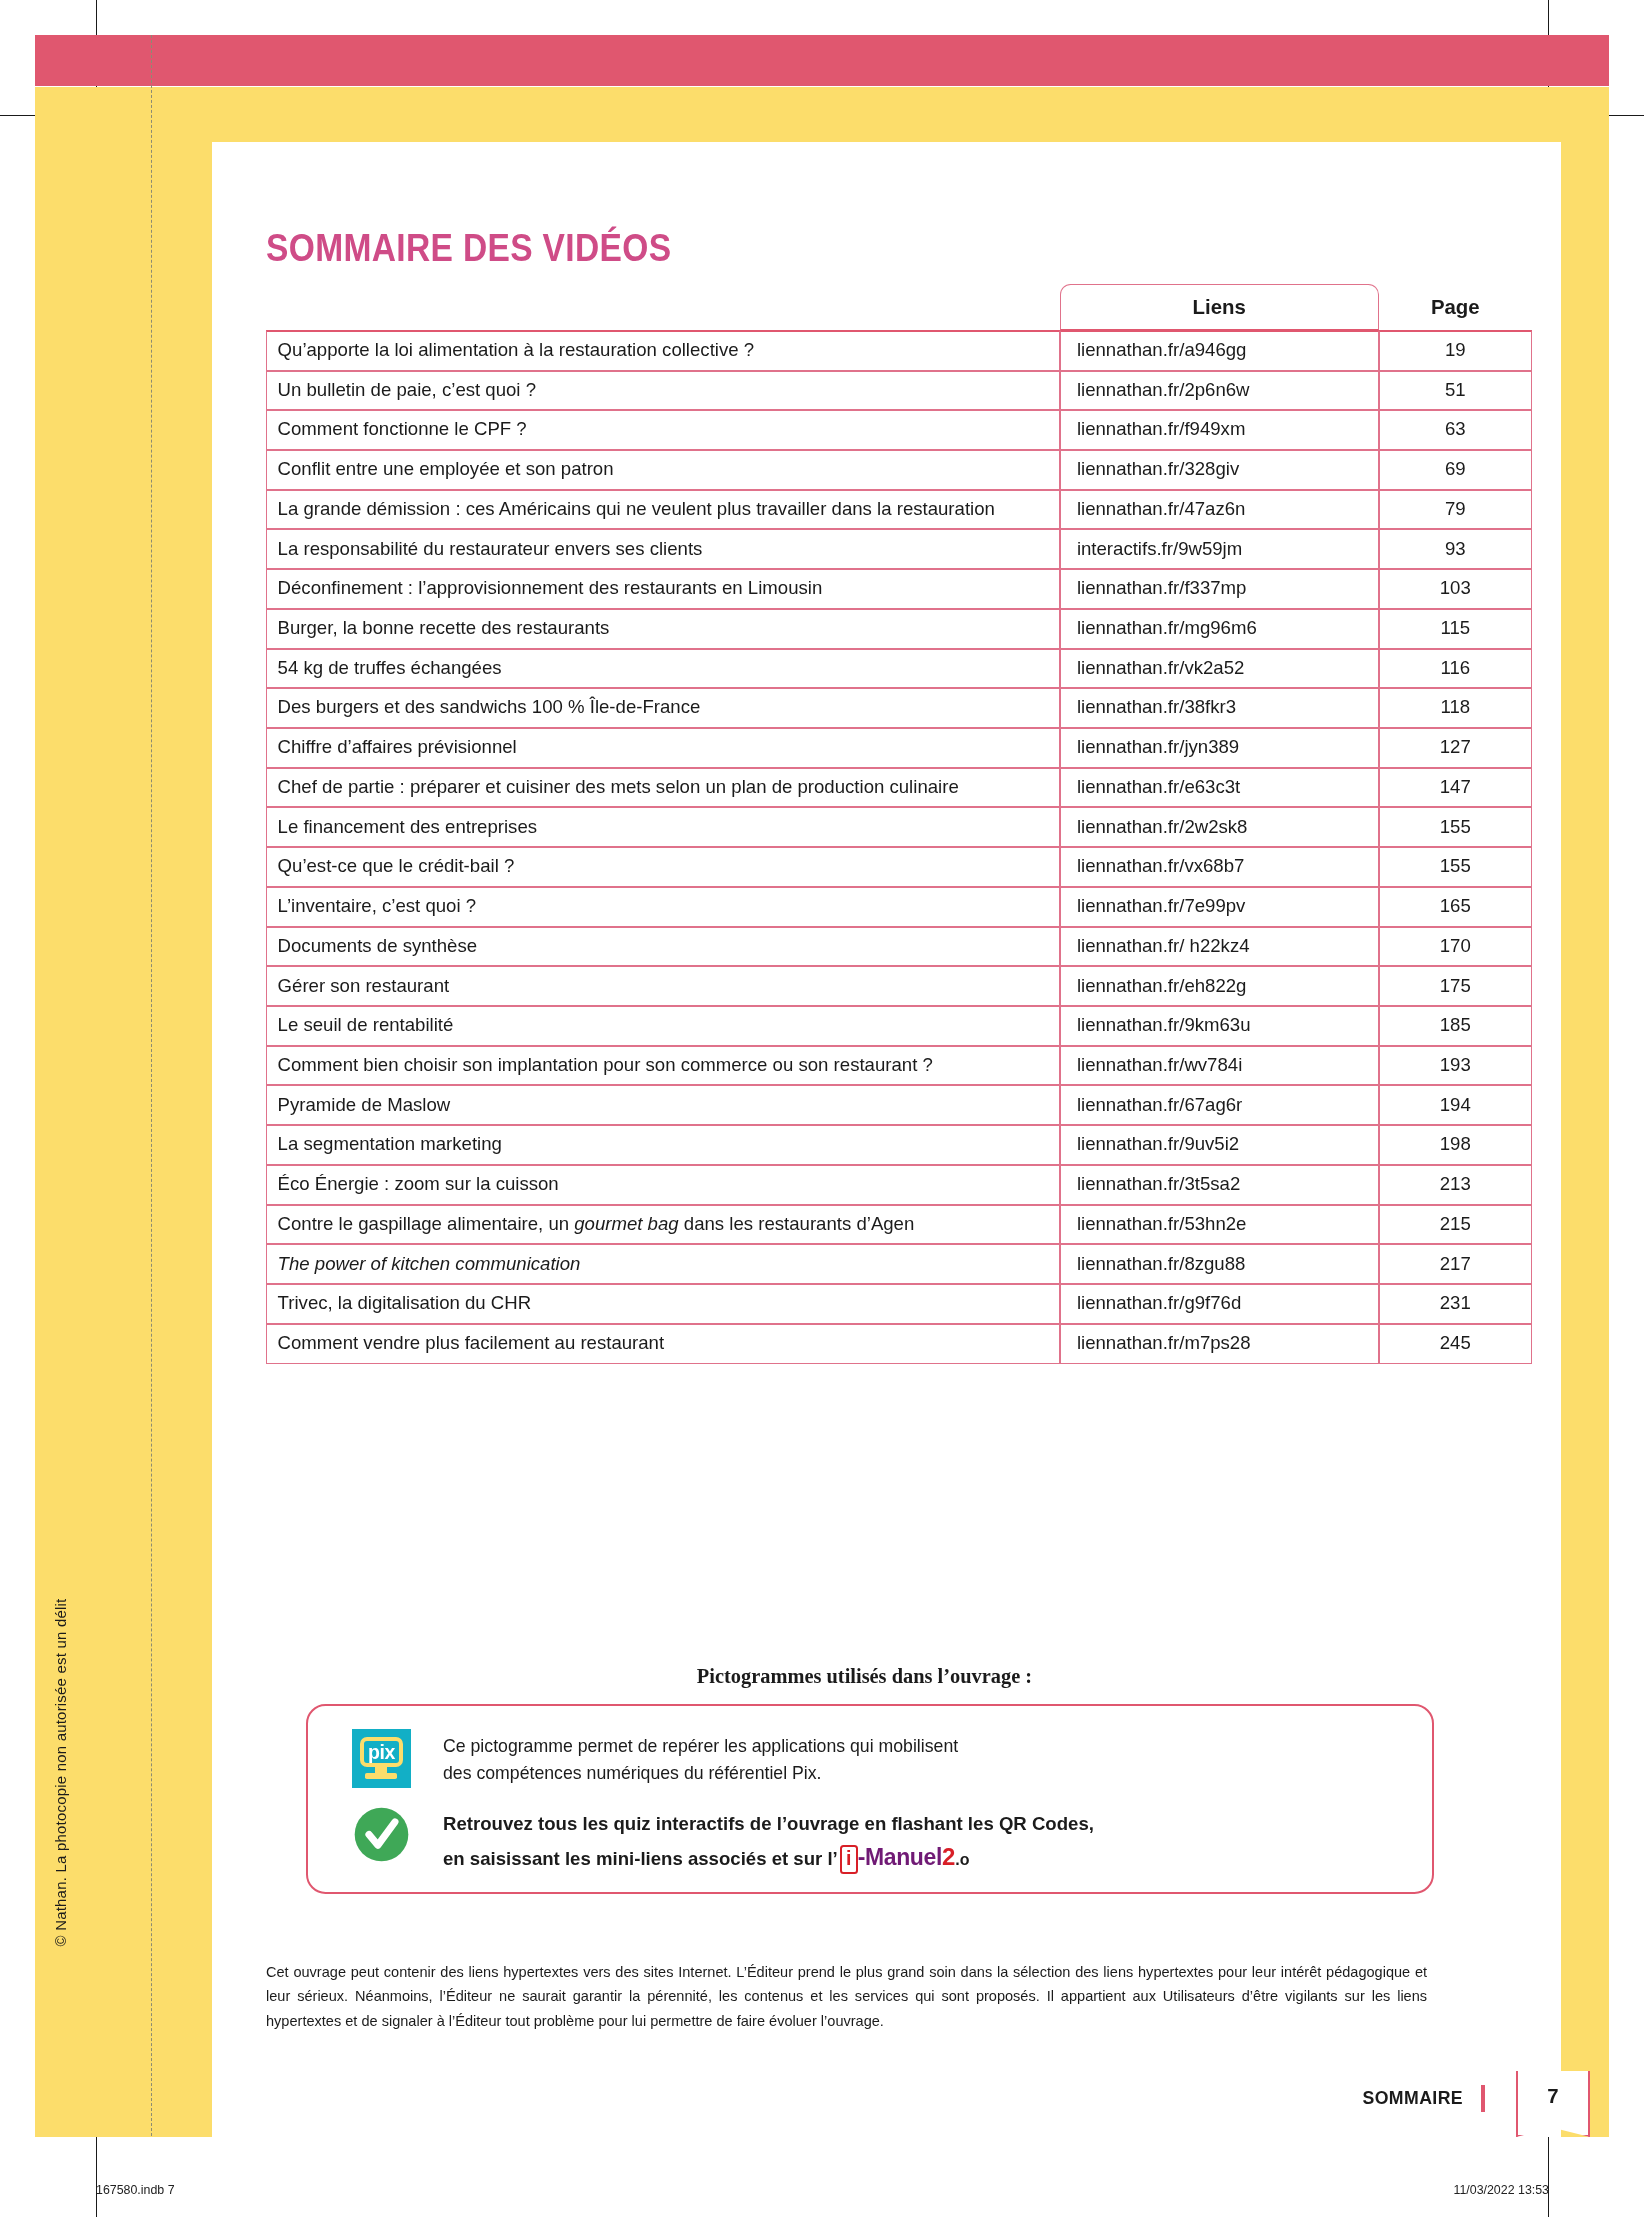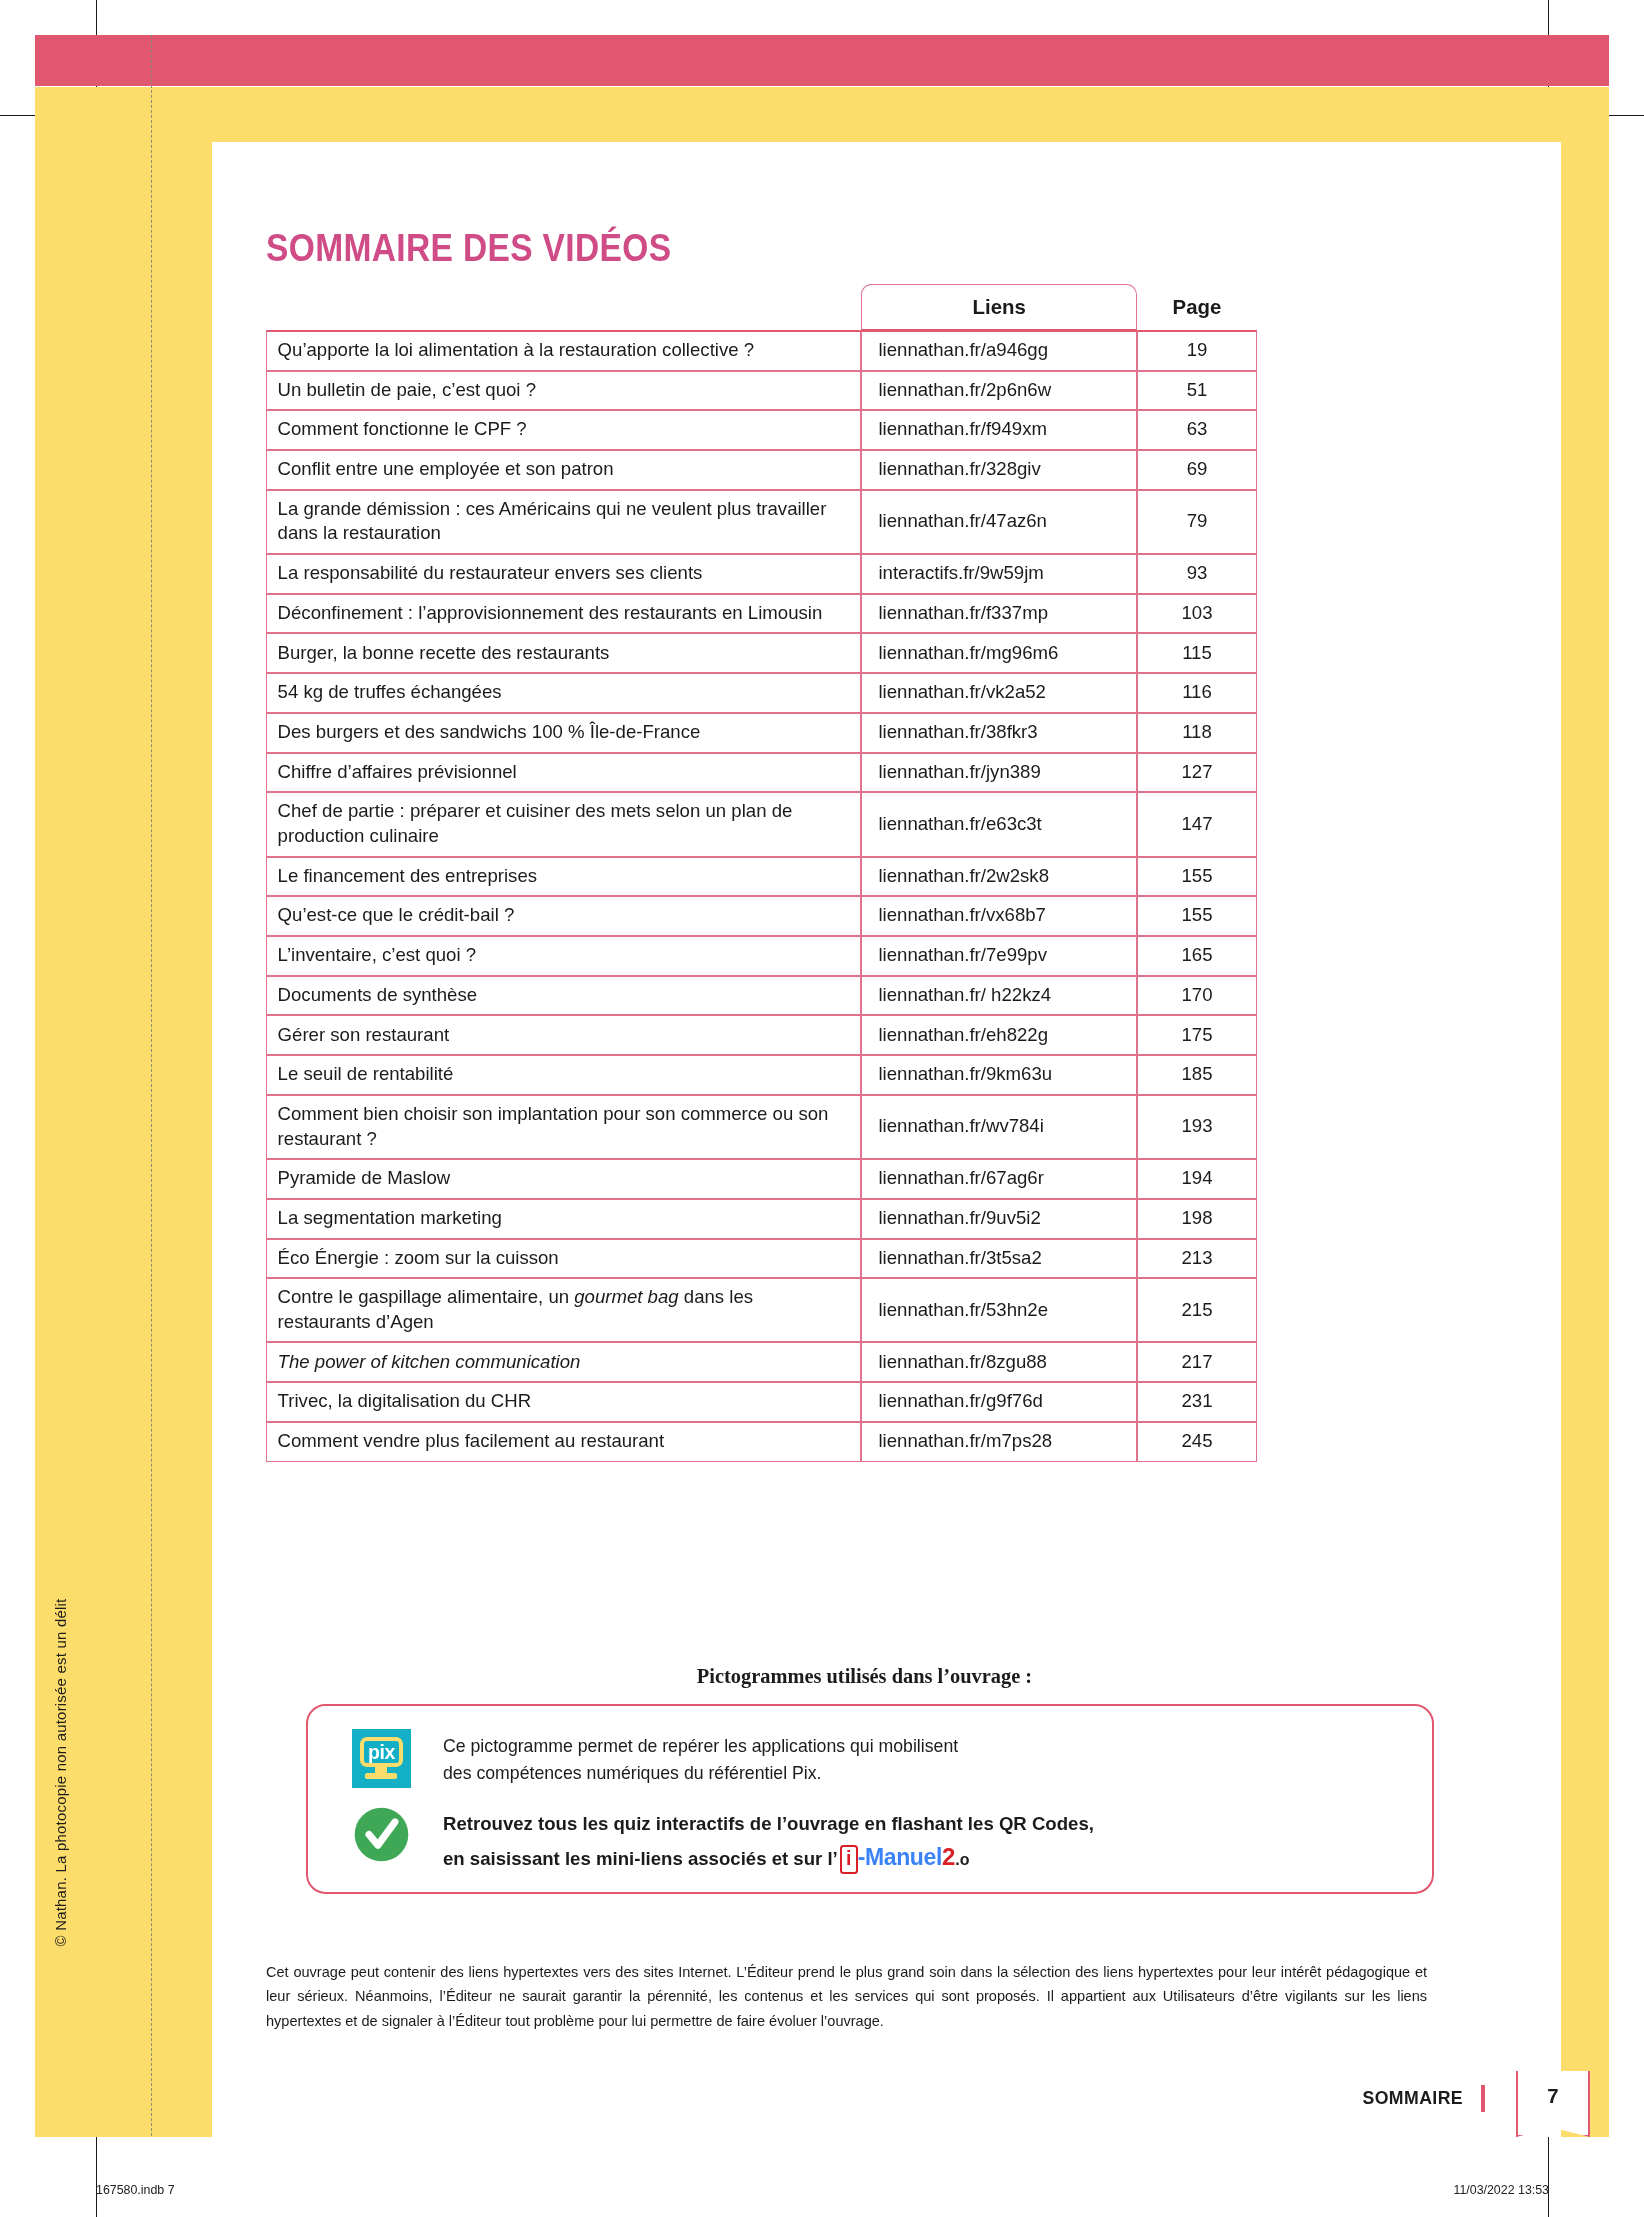--- a/index.html
+++ b/index.html
@@ -59,21 +59,21 @@
     color: #CF4C87;
     letter-spacing: 0.4px;
     transform: scaleX(.86);
     transform-origin: left center;
     font-family: "Liberation Sans", sans-serif;
   }
 
   
   .vid-table {
     position: absolute; left: 266px; top: 284px;
-    width: 991px;
+    width: 1266px;
     border-collapse: separate;
     border-spacing: 0;
   }
   .vid-table td, .vid-table th {
     border: 1.3px solid #E0728B;
     padding: 6.2px 10.6px 7px 10.6px;
     font-size: 18.6px;
     color: #1b1b1b;
     font-weight: normal;
     vertical-align: middle;
@@ -151,21 +151,21 @@
   .picto-text { margin-left: 32px; font-size: 17.7px; color: #1b1b1b; line-height: 1.55; padding-top: 3.5px; }
   .picto-text.bold { font-weight: bold; font-size: 18.6px; line-height: 1.6; }
 
   .imanuel { display: inline-flex; align-items: baseline; vertical-align: baseline; margin-left: 1.8px; }
   .im-i {
     display: inline-block;
     border: 2.7px solid #D81F27; border-radius: 3.5px;
     color: #D81F27; font-weight: bold; font-size: 19.5px;
     line-height: 1; padding: 2.7px 4.4px 3.5px 4.4px;
   }
-  .im-manuel { color: #3b82f6; font-weight: bold; font-size: 23px; letter-spacing: -0.4px; }
+  .im-manuel { color: #701a75; font-weight: bold; font-size: 23px; letter-spacing: -0.4px; }
   .im-two { color: #D81F27; font-weight: bold; font-size: 24px; }
   .im-o { color: #1b1b1b; font-weight: bold; font-size: 16px; }
 
   
   .legal {
     position: absolute; left: 266px; top: 1960px;
     width: 1197px;
     font-size: 15px; color: #1b1b1b;
     line-height: 1.62; text-align: justify;
     transform: scaleX(.97); transform-origin: left top;

